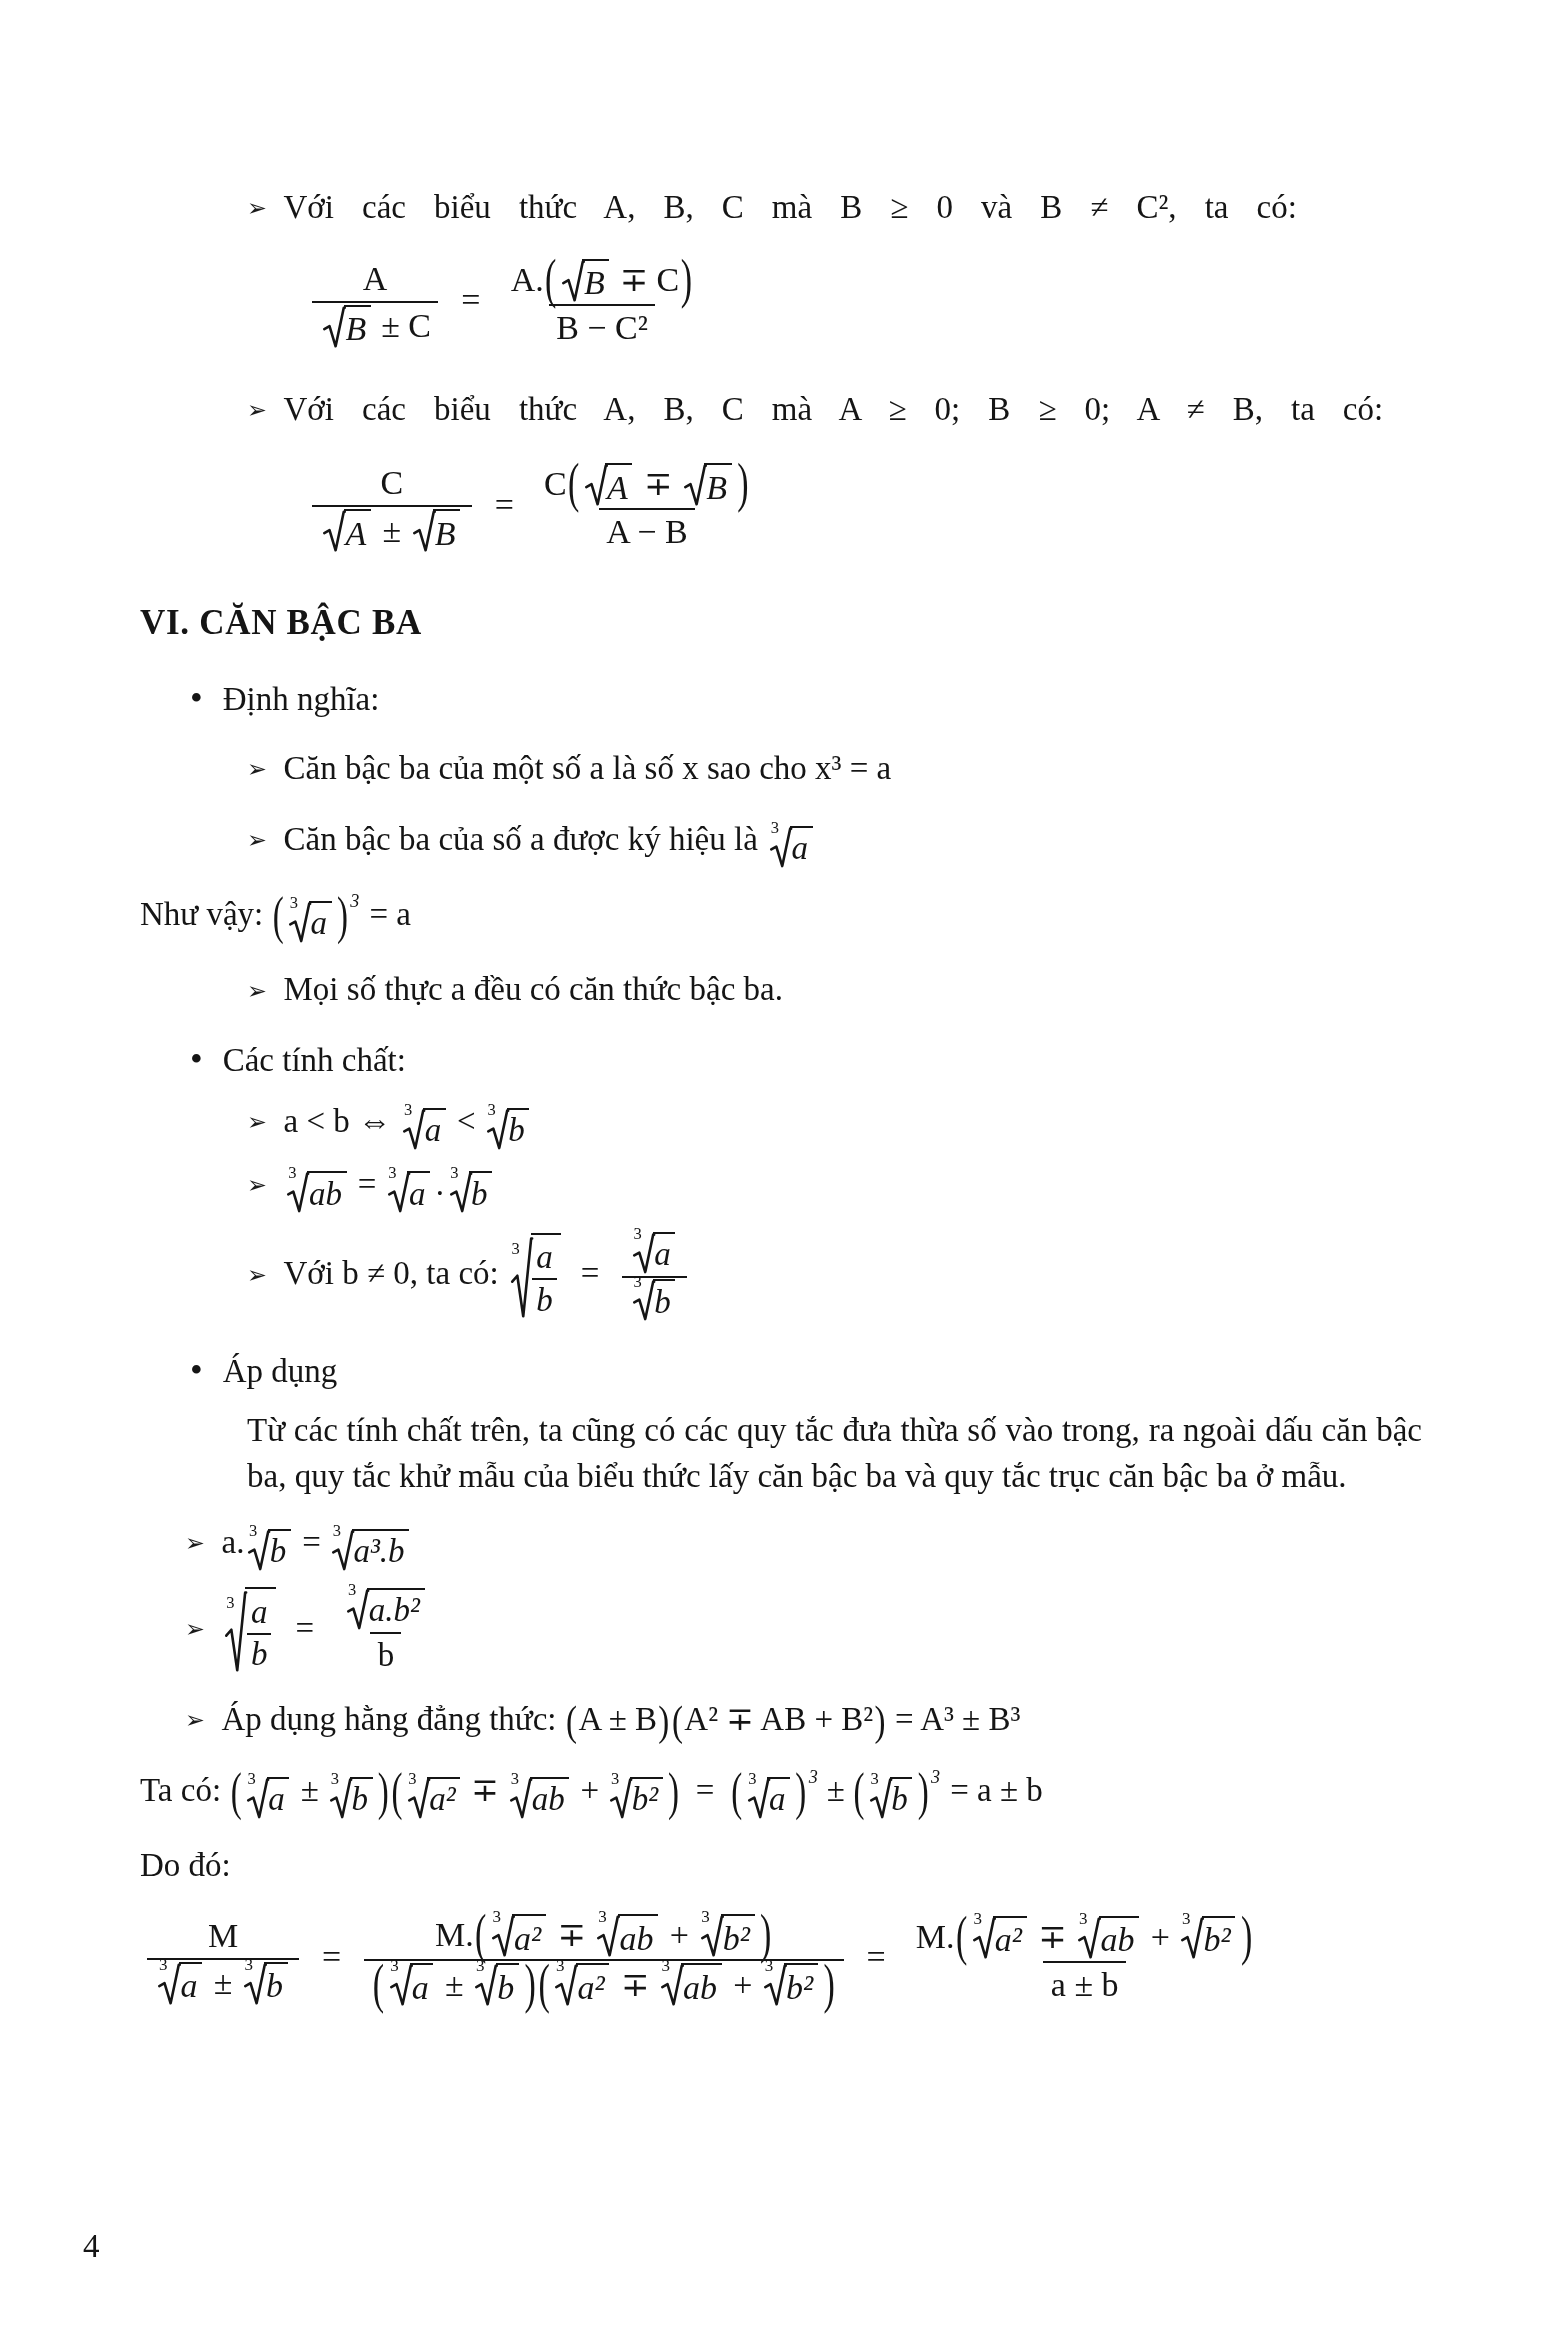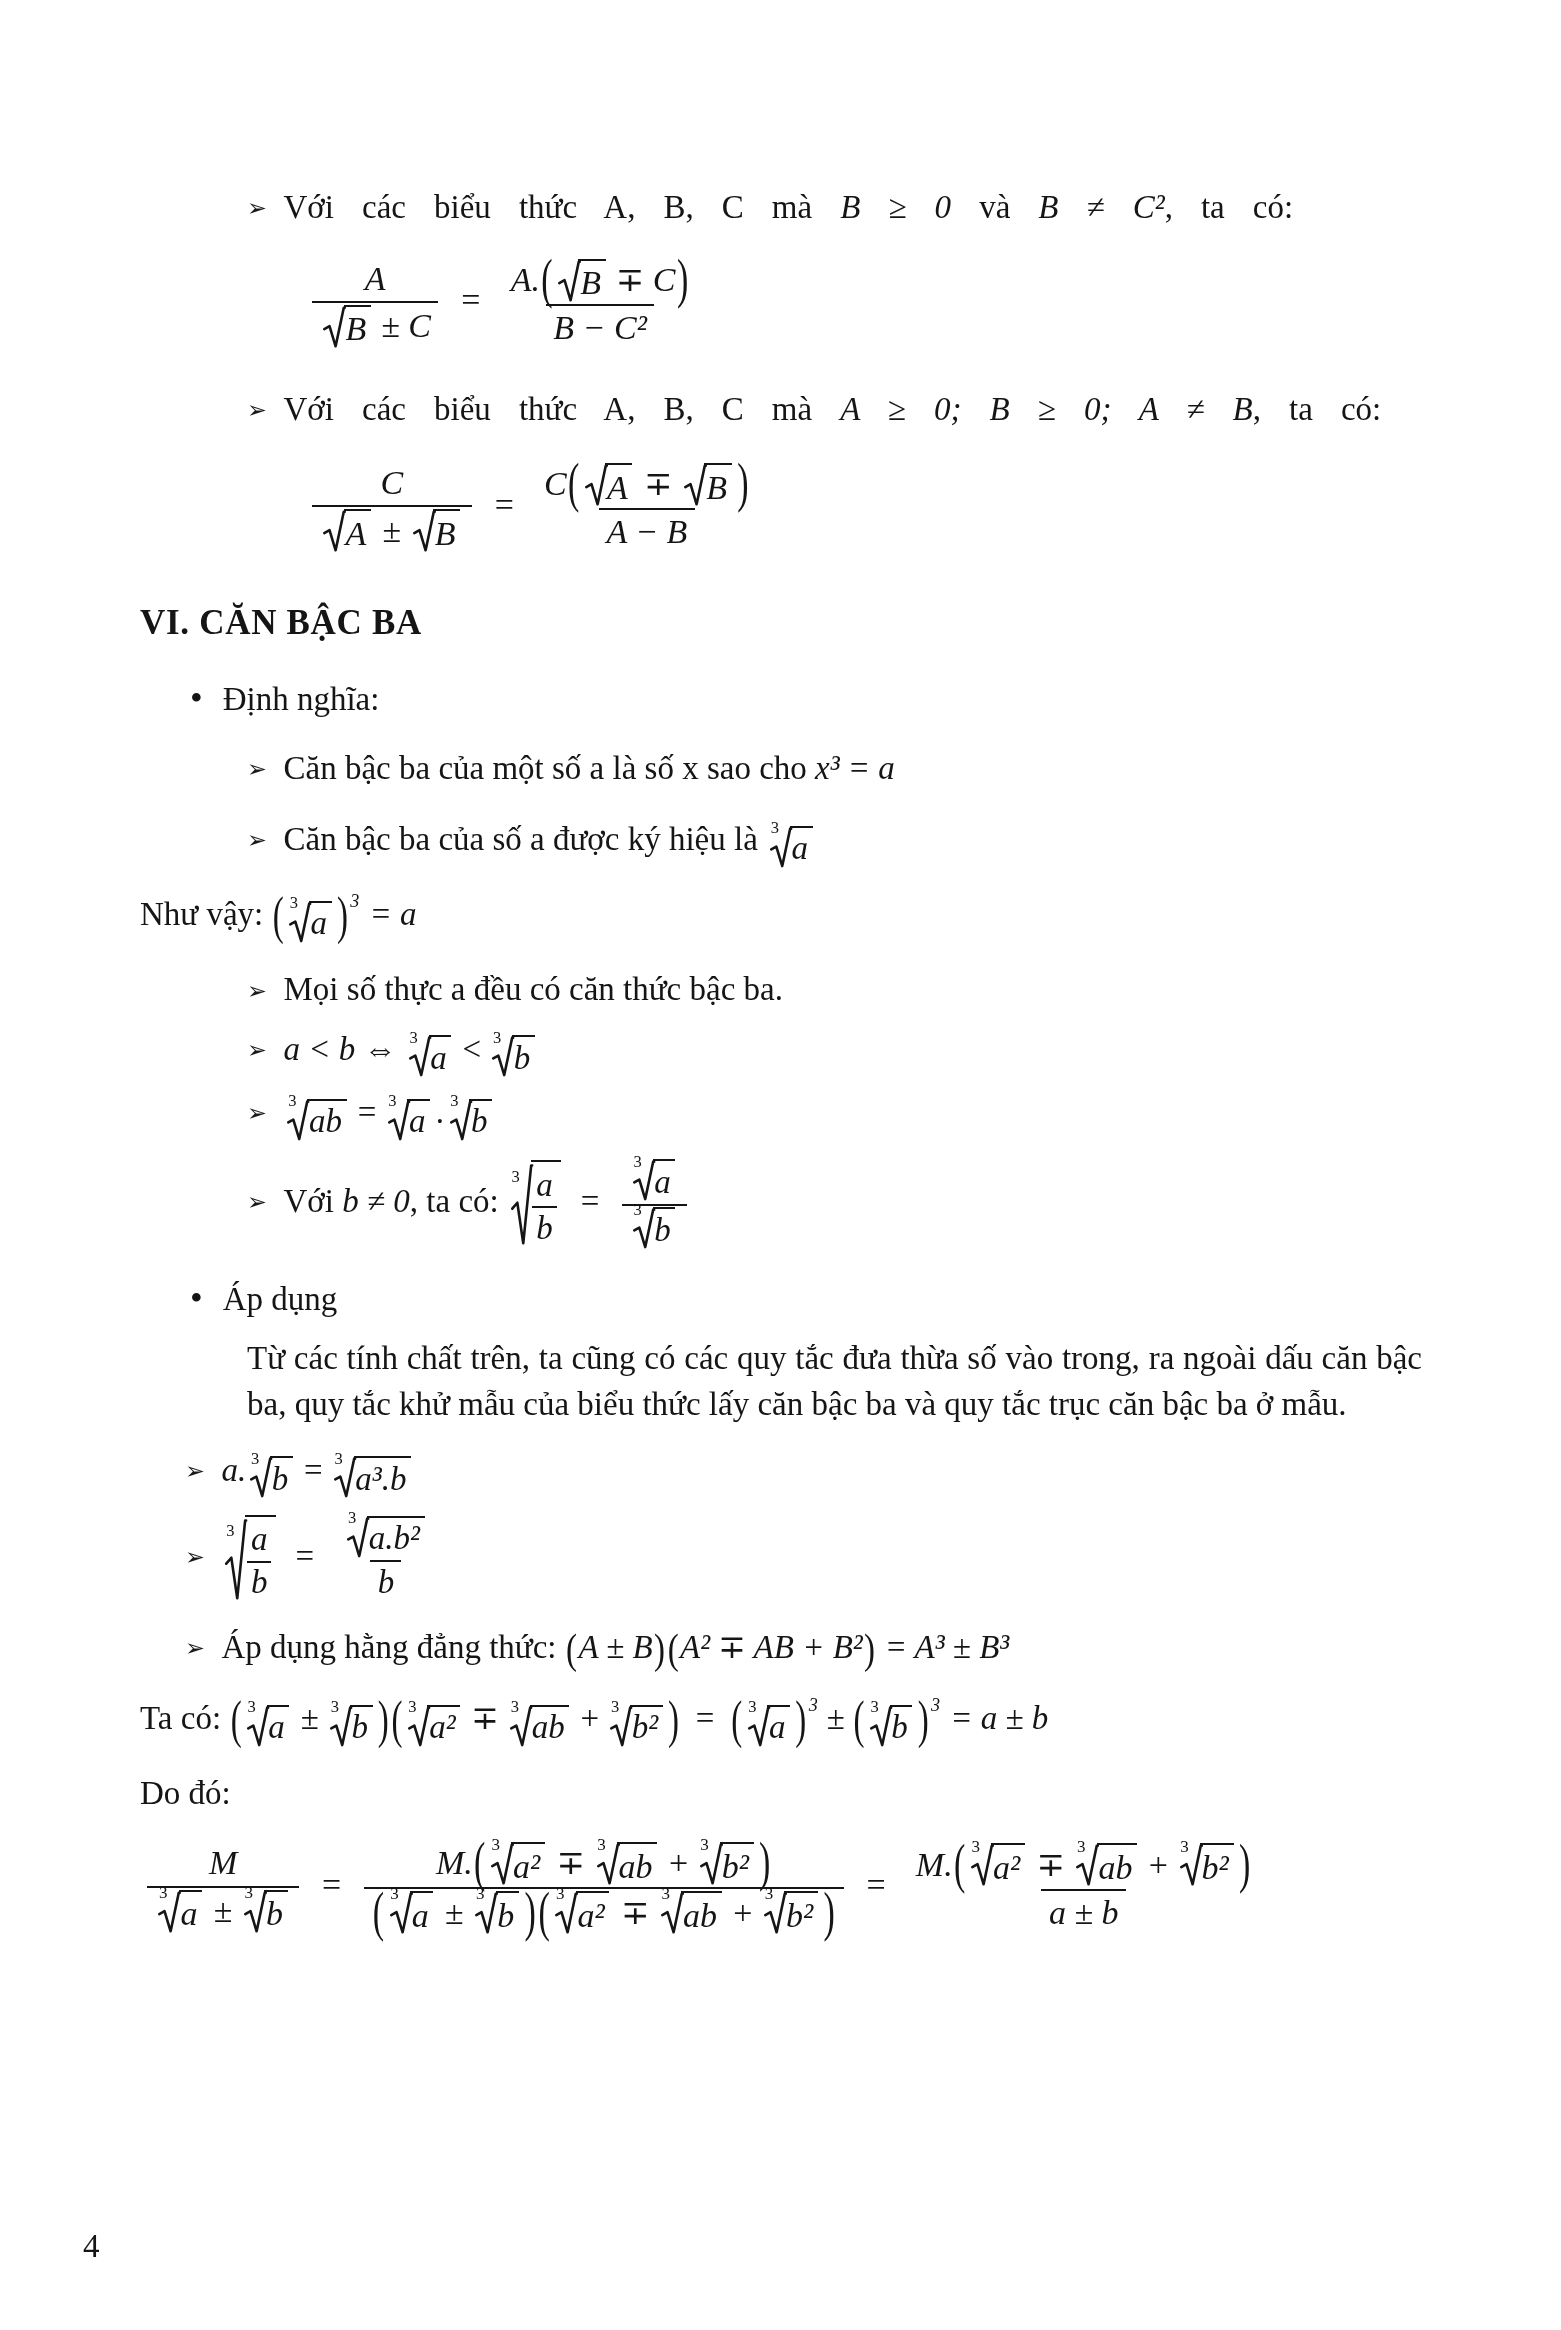--- a/index.html
+++ b/index.html
@@ -14,21 +14,21 @@
   .ln { position:relative; }
   .indA { margin-left:107px; }
   .indB { margin-left:50px; }
   .indS { margin-left:45px; }
   .indF { margin-left:165px; }
   .indT { }
   .indP { margin-left:107px; }
   .just { word-spacing:0.6em; }
   .pjust { text-align:justify; line-height:1.4; }
   .h1 { font-weight:700; font-size:35px; letter-spacing:0.02em; }
-  .mi { font-style:italic; }
+  .mi { }
   .ar { font-family:"DejaVu Sans","Liberation Sans",sans-serif; font-size:0.72em; margin-right:0.7em; vertical-align:0.08em; color:#1a1a1a; }
   .bu { margin-right:0.55em; font-size:1.1em; }
   .op { font-style:normal; margin:0 0.22em; }
   .dt { font-style:normal; margin:0 0.05em; }
   .ml { margin-left:0.18em; }
   .fr { display:inline-flex; flex-direction:column; align-items:center; vertical-align:middle; margin:0 0.2em; }
   .fr > .nu, .fr > .de { display:inline-flex; align-items:center; justify-content:center; padding:0.05em 0.22em; line-height:1.2; white-space:nowrap; }
   .fr > .de { border-top:2.5px solid #151515; }
   .fr.nb { margin:0; }
   .fr.nb > .nu, .fr.nb > .de { padding:0.02em 0.12em; }
@@ -172,20 +172,23 @@
         </svg>
         <span class="bod">a</span>
       </span><span class="bp">)</span><span class="psup">3</span>
     <span class="mi">= a</span>
   </div>
 
   <div class="ln indA" style="margin-top:25px">
     <span class="ar">➢</span><span>Mọi số thực a đều có căn thức bậc ba.</span>
   </div>
 
+  <div class="ln indB" style="margin-top:25px">
+    <span class="bu">•</span><span>Các tính chất:</span>
+  </div>
 
   <div class="ln indA" style="margin-top:16.5px">
     <span class="ar">➢</span><span class="mi">a &lt; b ⇔</span>
     <span class="rad">
         <span class="idx">3</span>
         <svg class="sgn" viewBox="0 0 10 24" preserveAspectRatio="none">
           <use href="#radsign"></use>
         </svg>
         <span class="bod">a</span>
       </span><span class="op mi">&lt;</span><span class="rad">

